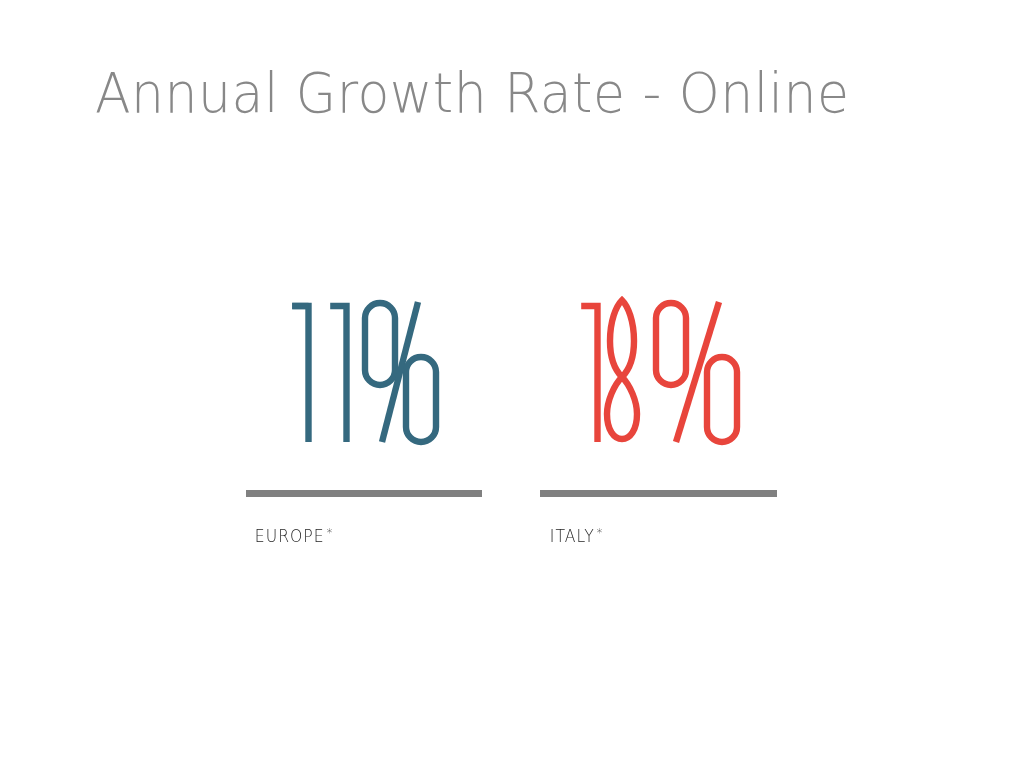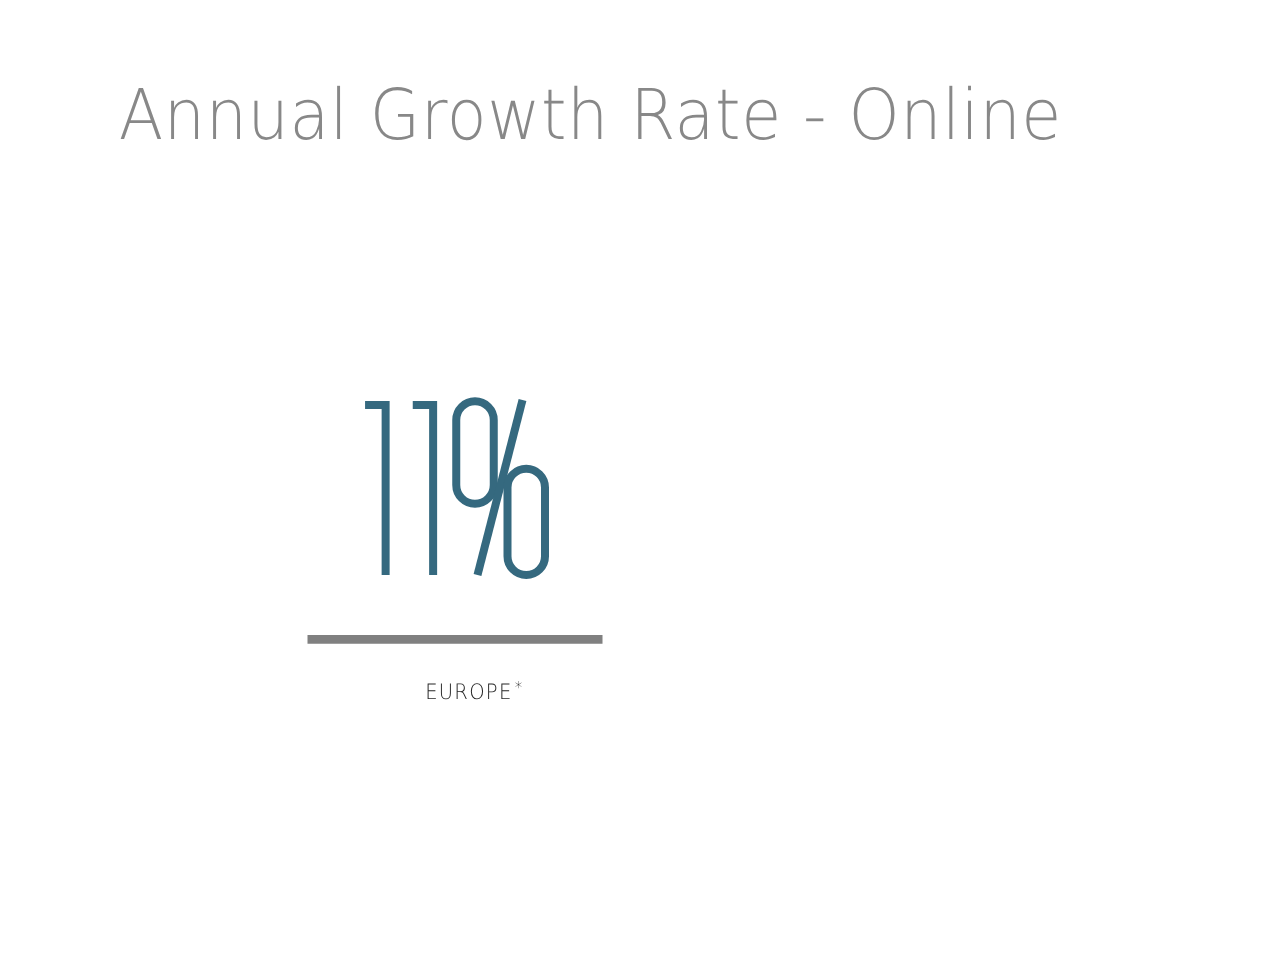--- a/index.html
+++ b/index.html
@@ -43,23 +43,23 @@
   .stats-row {
     position: absolute;
     left: 0;
     top: 265px;
     width: 1024px;
     height: 280px;
   }
 
   .stat-block {
     position: absolute;
-    top: 18px;
+    top: 0;
     width: 300px;
-    text-align: center;
+    text-align: left;
   }
   .stat-block.block-europe { left: 214px; }
   .stat-block.block-italy  { left: 509px; }
 
   .stat-figure {
     height: 160px;
     display: flex;
     align-items: flex-start;
     justify-content: center;
   }
@@ -124,15 +124,49 @@
         </svg>
       </div>
 
       <div class="stat-rule" style="background: rgb(128, 128, 128);"></div>
 
       <div class="stat-label" style="color: rgb(38, 38, 38);">
         <span>EUROPE</span><span class="footnote-marker">*</span>
       </div>
     </div>
 
+    <div class="stat-block block-italy">
+
+      <div class="stat-figure">
+
+        <svg width="162" height="145" viewBox="0 0 162 145" fill="none" stroke="#E8453C" stroke-width="6.4" stroke-linecap="butt" stroke-linejoin="miter">
+
+          <path d="M3.2 9 H19.5 V145"></path>
+
+          <path d="M56 44
+                   C56 24 50 9 44 3.2
+                   C38 9 32 24 32 44
+                   C32 64 38 74 44 80
+                   C50 74 56 64 56 44 Z"></path>
+
+          <path d="M44 80
+                   C36 88 29 104 29 117
+                   C29 133 36 142 44 142
+                   C52 142 59 133 59 117
+                   C59 104 52 88 44 80 Z"></path>
+
+          <rect x="78" y="6" width="30" height="82" rx="15" ry="15"></rect>
+
+          <line x1="141" y1="5" x2="98" y2="145"></line>
+
+          <rect x="129" y="60" width="30" height="85" rx="15" ry="15"></rect>
+        </svg>
+      </div>
+
+      <div class="stat-rule" style="background: rgb(128, 128, 128);"></div>
+
+      <div class="stat-label" style="color: rgb(38, 38, 38);">
+        <span>ITALY</span><span class="footnote-marker">*</span>
+      </div>
+    </div>
 
   </div>
 </div>
 
 </body></html>

